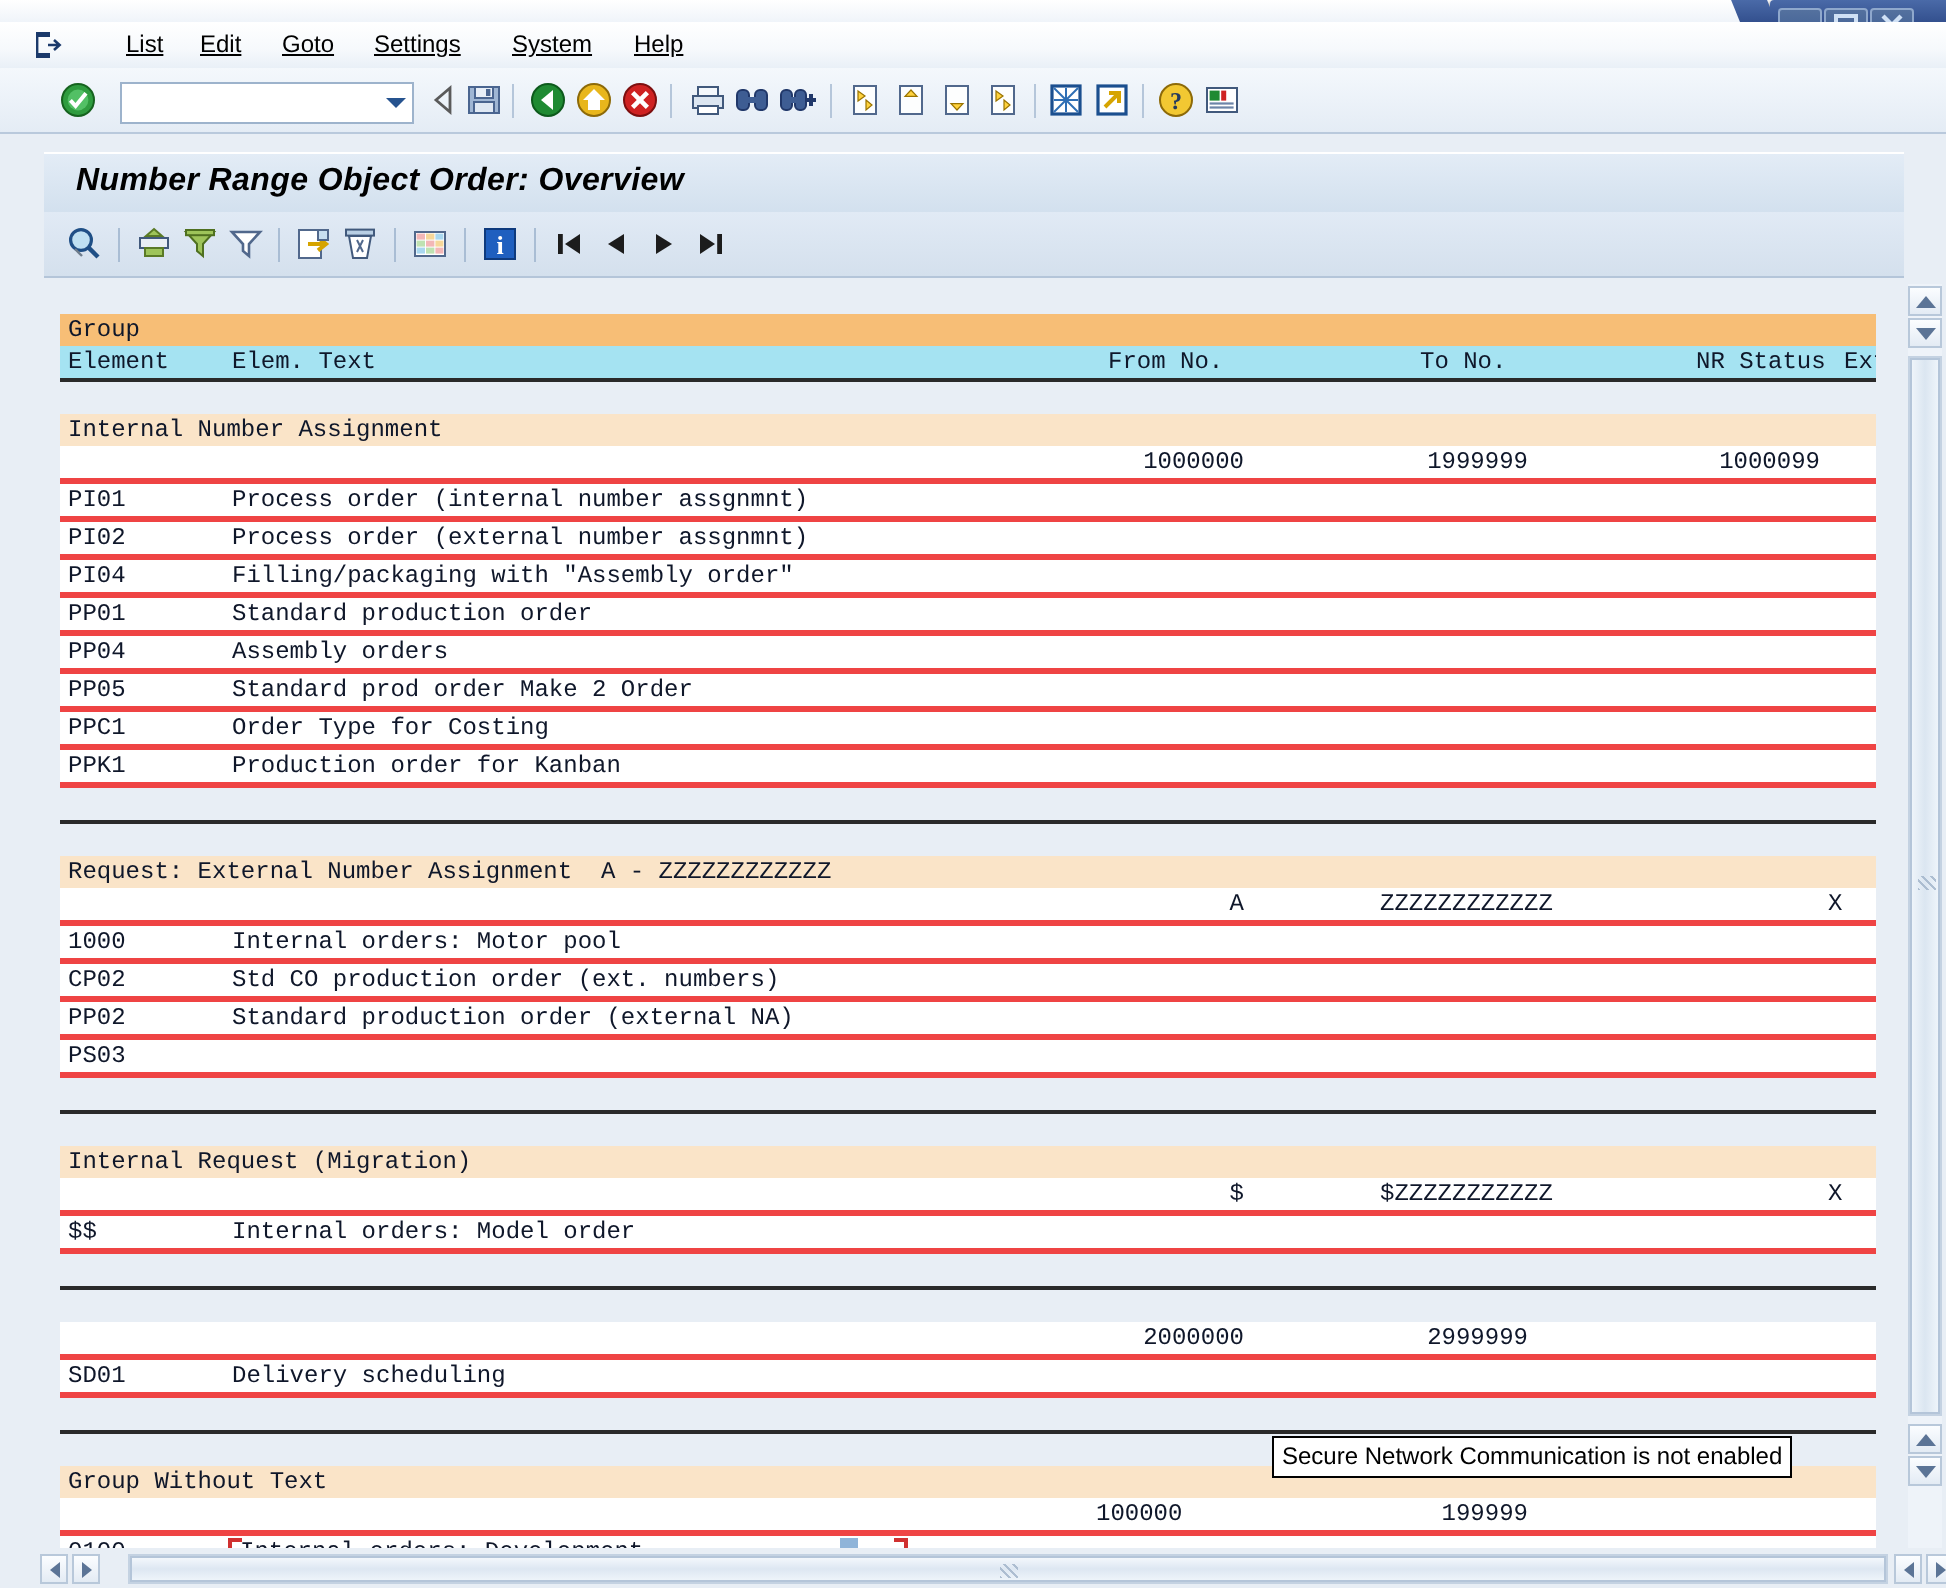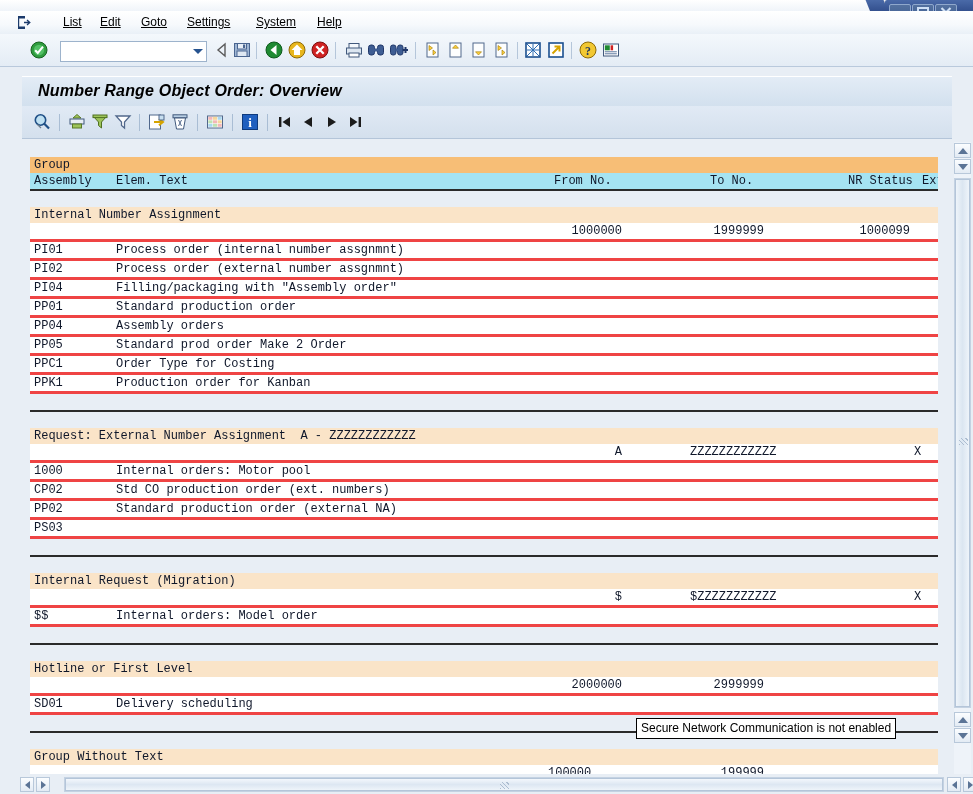--- a/index.html
+++ b/index.html
@@ -450,21 +450,21 @@
   </div>
 
   <div class="listwrap">
     <div class="listpane">
 
       <div class="row grouphdr">
         <span class="cell" style="left:4px">Group</span>
       </div>
 
       <div class="row colhdr">
-        <span class="cell" style="left:4px">Assembly</span>
+        <span class="cell" style="left:4px">Element</span>
         <span class="cell" style="left:86px">Elem. Text</span>
         <span class="cell" style="left:524px">From No.</span>
         <span class="cell" style="left:680px">To No.</span>
         <span class="cell" style="left:818px">NR Status</span>
         <span class="cell" style="left:892px">Ext.</span>
       </div>
 
       <div class="rule"></div>
       <div class="row blank"></div>
 
@@ -516,23 +516,20 @@
         <span class="cell" style="left:660px;width:74px;text-align:right">$ZZZZZZZZZZZ</span>
         <span class="cell" style="left:806px;width:74px;text-align:right"></span>
         <span class="cell" style="left:884px">X</span>
       </div>
       <div class="row data"><span class="cell" style="left:4px">$$</span><span class="cell" style="left:86px">Internal orders: Model order</span></div>
 
       <div class="row blank"></div>
       <div class="rule"></div>
       <div class="row blank"></div>
 
-      <div class="row secthdr">
-        <span class="cell" style="left:4px">Hotline or First Level</span>
-      </div>
       <div class="row data">
         <span class="cell" style="left:518px;width:74px;text-align:right">2000000</span>
         <span class="cell" style="left:660px;width:74px;text-align:right">2999999</span>
         <span class="cell" style="left:806px;width:74px;text-align:right"></span>
         <span class="cell" style="left:884px"></span>
       </div>
       <div class="row data"><span class="cell" style="left:4px">SD01</span><span class="cell" style="left:86px">Delivery scheduling</span></div>
 
       <div class="row blank"></div>
       <div class="rule"></div>

